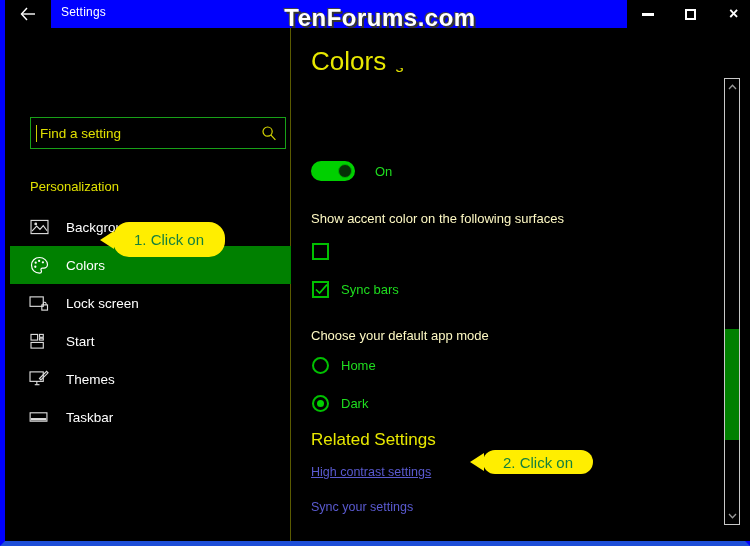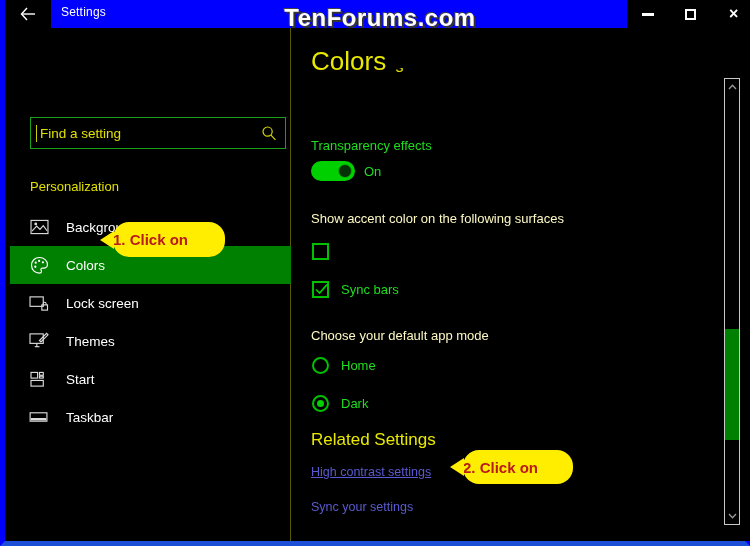--- a/index.html
+++ b/index.html
@@ -105,21 +105,21 @@
   .sec-label{position:absolute;font-size:13px;color:#1fdd1f;}
   .sec-label.yellow{color:#fef9c3;}
 
   .toggle{
     position:absolute;width:44px;height:20px;border-radius:10px;background:#00d000;
   }
   .toggle .knob{
     position:absolute;right:3px;top:3px;width:14px;height:14px;border-radius:50%;
     background:#063006;border:1px solid #00b000;box-sizing:border-box;
   }
-  .toggle-state{position:absolute;font-size:13px;color:#1fdd1f;}
+  .toggle-state{position:absolute;font-size:13px;color:#1fdd1f;margin-left:11px;}
 
   .chk{
     position:absolute;width:17px;height:17px;border:2px solid #00c000;box-sizing:border-box;
   }
   .chk svg{position:absolute;left:0;top:-1px;}
   .chk-label{position:absolute;font-size:13px;color:#1fdd1f;}
 
   .radio{
     position:absolute;width:17px;height:17px;border:2px solid #00c000;border-radius:50%;box-sizing:border-box;
   }
@@ -140,33 +140,33 @@
     position:absolute;left:432px;top:50px;width:16px;height:447px;
     border:1px solid #c8c8c8;box-sizing:border-box;background:#000;
   }
   .sb-arrow{position:absolute;left:0;width:14px;height:14px;display:flex;align-items:center;justify-content:center;}
   .sb-up{top:1px;} .sb-down{bottom:1px;}
   .sb-thumb{position:absolute;left:0;width:14px;background:#008000;}
 
   
   .callout{
     position:absolute;background:#ffee00;border-radius:16px;
-    display:flex;align-items:center;justify-content:flex-start;
-    font-weight:bold;color:#b91c1c;z-index:30;
+    display:flex;align-items:center;justify-content:center;
+    font-weight:normal;color:#15803d;z-index:30;
   }
   .callout .tail{
     position:absolute;left:-13px;top:50%;margin-top:-9px;
     width:0;height:0;border-top:9px solid transparent;border-bottom:9px solid transparent;
     border-right:14px solid #ffee00;
   }
   .callout .stem{
     position:absolute;top:50%;height:3px;background:#000;
   }
   #callout1{left:108px;top:222px;width:112px;height:35px;font-size:15px;}
-  #callout2{left:458px;top:450px;width:110px;height:34px;font-size:15px;}
+  #callout2{left:478px;top:450px;width:110px;height:24px;font-size:15px;}
   #callout2 .stem{left:-24px;width:24px;margin-top:-1px;}
 </style>
 </head>
 <body>
 
 <div id="app">
 
   <div class="titlebar">
     <div class="back-btn">
       <span>
@@ -240,63 +240,62 @@
             <rect x="1" y="2" width="14" height="10" fill="none" stroke="#ddd" stroke-width="1.2"></rect>
             <rect x="13.5" y="10.5" width="6" height="5.5" fill="none" stroke="#ddd" stroke-width="1.2"></rect>
             <path d="M15 10.5 V8.8 A1.6 1.6 0 0 1 18 8.8 V10.5" fill="none" stroke="#ddd" stroke-width="1.1"></path>
           </svg>
         </span>
         <span class="nav-label">Lock screen</span>
       </div>
 
       <div class="navitem">
         <span class="nav-ico">
+          <svg width="19" height="17" viewBox="0 0 20 18">
+            <rect x="1" y="1.5" width="7" height="6" fill="none" stroke="#ddd" stroke-width="1.2"></rect>
+            <rect x="10" y="1.5" width="4" height="3" fill="none" stroke="#ddd" stroke-width="1.2"></rect>
+            <rect x="10" y="5.5" width="4" height="2" fill="none" stroke="#ddd" stroke-width="1.2"></rect>
+            <rect x="1" y="10" width="13" height="6" fill="none" stroke="#ddd" stroke-width="1.2"></rect>
+          </svg>
+        </span>
+        <span class="nav-label">Start</span>
+      </div>
+
+      <div class="navitem">
+        <span class="nav-ico">
           <svg width="20" height="18" viewBox="0 0 21 19">
             <rect x="1" y="2" width="14" height="10" fill="none" stroke="#ddd" stroke-width="1.2"></rect>
             <path d="M6 15.5 H11" stroke="#ddd" stroke-width="1.2"></path>
             <path d="M8.2 12 V15.5" stroke="#ddd" stroke-width="1.2"></path>
             <path d="M11 9 L18.5 1.5 L20 3 L12.5 10.5 Z" fill="none" stroke="#ddd" stroke-width="1.2"></path>
           </svg>
         </span>
         <span class="nav-label">Themes</span>
       </div>
 
       <div class="navitem">
         <span class="nav-ico">
-          <svg width="19" height="17" viewBox="0 0 20 18">
-            <rect x="1" y="1.5" width="7" height="6" fill="none" stroke="#ddd" stroke-width="1.2"></rect>
-            <rect x="10" y="1.5" width="4" height="3" fill="none" stroke="#ddd" stroke-width="1.2"></rect>
-            <rect x="10" y="5.5" width="4" height="2" fill="none" stroke="#ddd" stroke-width="1.2"></rect>
-            <rect x="1" y="10" width="13" height="6" fill="none" stroke="#ddd" stroke-width="1.2"></rect>
-          </svg>
-        </span>
-        <span class="nav-label">Start</span>
-      </div>
-
-      <div class="navitem">
-        <span class="nav-ico">
           <svg width="20" height="14" viewBox="0 0 21 15">
             <rect x="1" y="3" width="18" height="9" fill="none" stroke="#ddd" stroke-width="1.2"></rect>
             <rect x="1.8" y="8.6" width="16.4" height="2.6" fill="#ddd"></rect>
           </svg>
         </span>
         <span class="nav-label">Taskbar</span>
       </div>
 
     </div>
   </div>
 
   <div class="main">
 
     <div class="clip-top">
       <span>more options</span>
     </div>
     <div class="page-title">Colors</div>
 
-    <div class="sec-label" style="left:19px;top:110px;">Transparency effects</div>
     <div class="toggle" style="left:19px;top:133px;">
       <span class="knob"></span>
     </div>
     <div class="toggle-state" style="left:72px;top:136px;">On</div>
 
     <div class="sec-label yellow" style="left:19px;top:183px;">Show accent color on the following surfaces</div>
 
     <div class="chk" style="left:20px;top:215px;"></div>
 
     <div class="chk" style="left:20px;top:253px;">

